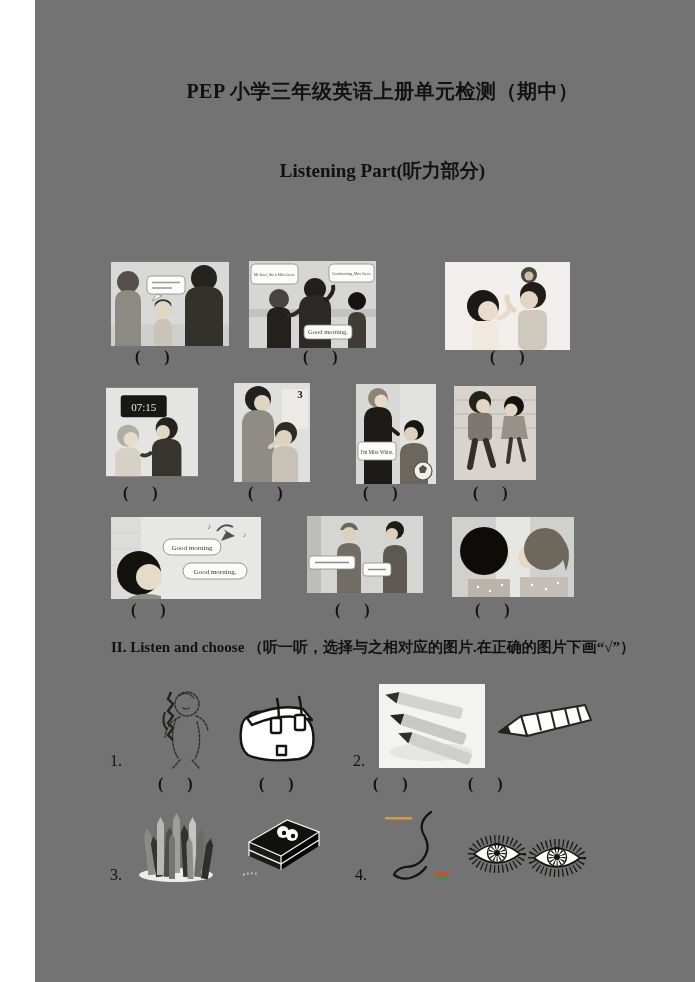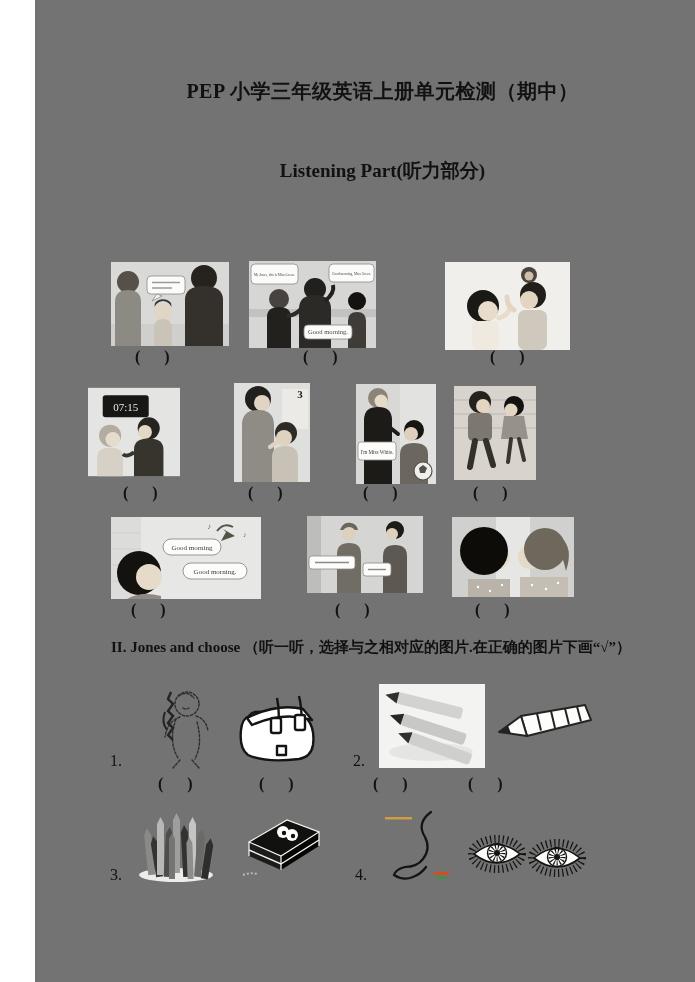--- a/index.html
+++ b/index.html
@@ -77,21 +77,21 @@
       <circle cx="84" cy="38" r="9" fill="#e3d5c2"></circle>
       <path d="M69,48 q-7,-4 -7,-13" stroke="#e3d5c2" stroke-width="5" fill="none" stroke-linecap="round"></path>
       <rect x="73" y="48" width="29" height="40" rx="7" fill="#cfc8bd"></rect>
     </svg>
   </figure>
 
   <span class="bracket" style="left:100px;top:348px;">(      )</span>
   <span class="bracket" style="left:268px;top:348px;">(      )</span>
   <span class="bracket" style="left:455px;top:348px;">(      )</span>
 
-  <figure class="pic" style="left:53px;top:384px;width:92px;height:96px;">
+  <figure class="pic" style="left:71px;top:384px;width:92px;height:96px;">
     <svg viewBox="0 0 100 96">
       <rect width="100" height="96" fill="#e4e4e2"></rect>
       <rect x="16" y="8" width="50" height="24" rx="3" fill="#171715"></rect>
       <text x="41" y="25" font-size="12" fill="#e8e8e6" text-anchor="middle">07:15</text>
       <circle cx="24" cy="52" r="12" fill="#b3aca0"></circle>
       <circle cx="27" cy="56" r="8" fill="#e6dccc"></circle>
       <path d="M10,96 V75 q0-10 14-10 q14,0 14,10 V96 z" fill="#d6d0c6"></path>
       <circle cx="66" cy="44" r="12" fill="#26241f"></circle>
       <circle cx="62" cy="48" r="7.5" fill="#e3d7c5"></circle>
       <path d="M50,96 V67 q0-12 16-12 q16,0 16,12 V96 z" fill="#37342e"></path>
@@ -205,21 +205,21 @@
       <circle cx="80" cy="68" r="1.2" fill="#fff"></circle>
         <circle cx="94" cy="72" r="1.2" fill="#fff"></circle>
         <circle cx="106" cy="66" r="1.2" fill="#fff"></circle>
     </svg>
   </figure>
 
   <span class="bracket" style="left:96px;top:601px;">(      )</span>
   <span class="bracket" style="left:300px;top:601px;">(      )</span>
   <span class="bracket" style="left:440px;top:601px;">(      )</span>
 
-  <div class="sec-head" style="top:638px;">II. Jones and choose （听一听，选择与之相对应的图片.在正确的图片下画“√”）</div>
+  <div class="sec-head" style="top:638px;">II. Listen and choose （听一听，选择与之相对应的图片.在正确的图片下画“√”）</div>
 
   <span class="itemnum" style="left:75px;top:752px;">1.</span>
 
   <figure class="pic" style="left:100px;top:678px;width:92px;height:92px;">
     <svg viewBox="0 0 92 92">
       <g stroke="#2f2f2d" fill="none" stroke-width="1.4" stroke-dasharray="2.4,1.8" stroke-linecap="round">
         <circle cx="52" cy="26" r="12"></circle>
         <path d="M44,18 q8,-6 15,2"></path>
         <path d="M45,39 q-13,5 -15,20"></path>
         <path d="M61,38 q10,3 12,15"></path>

